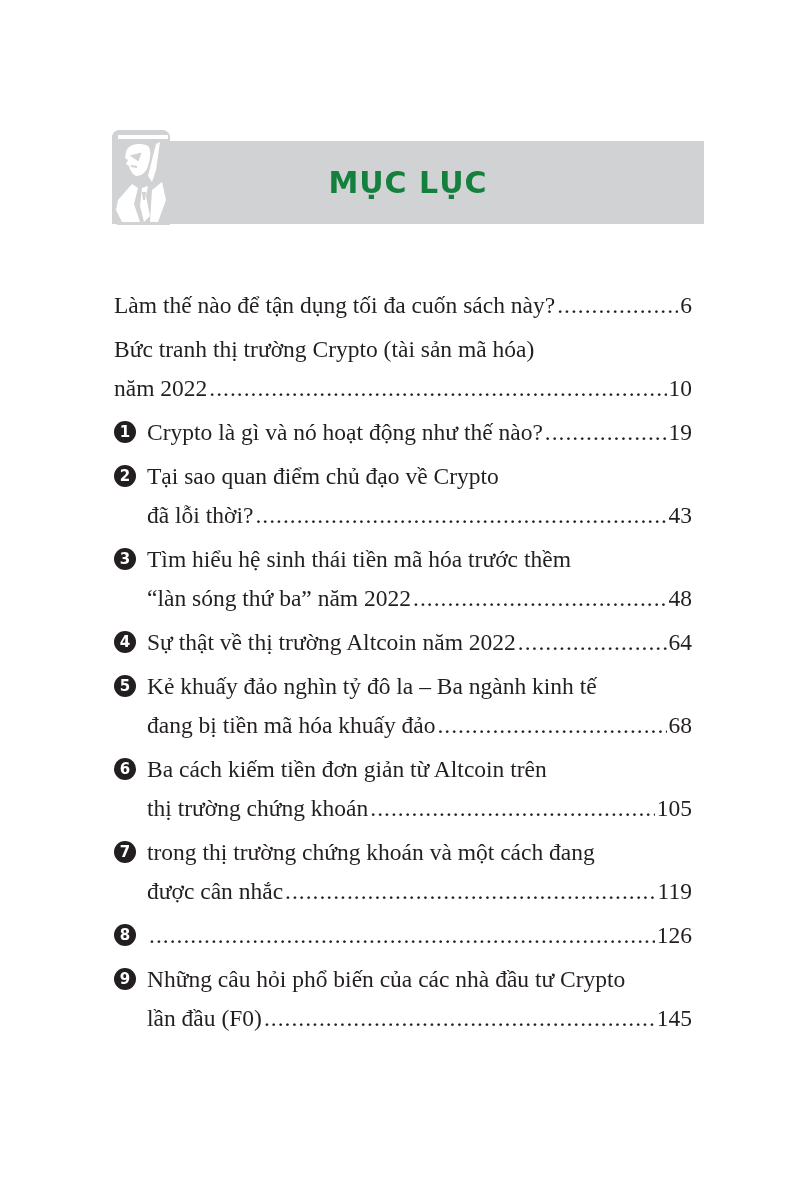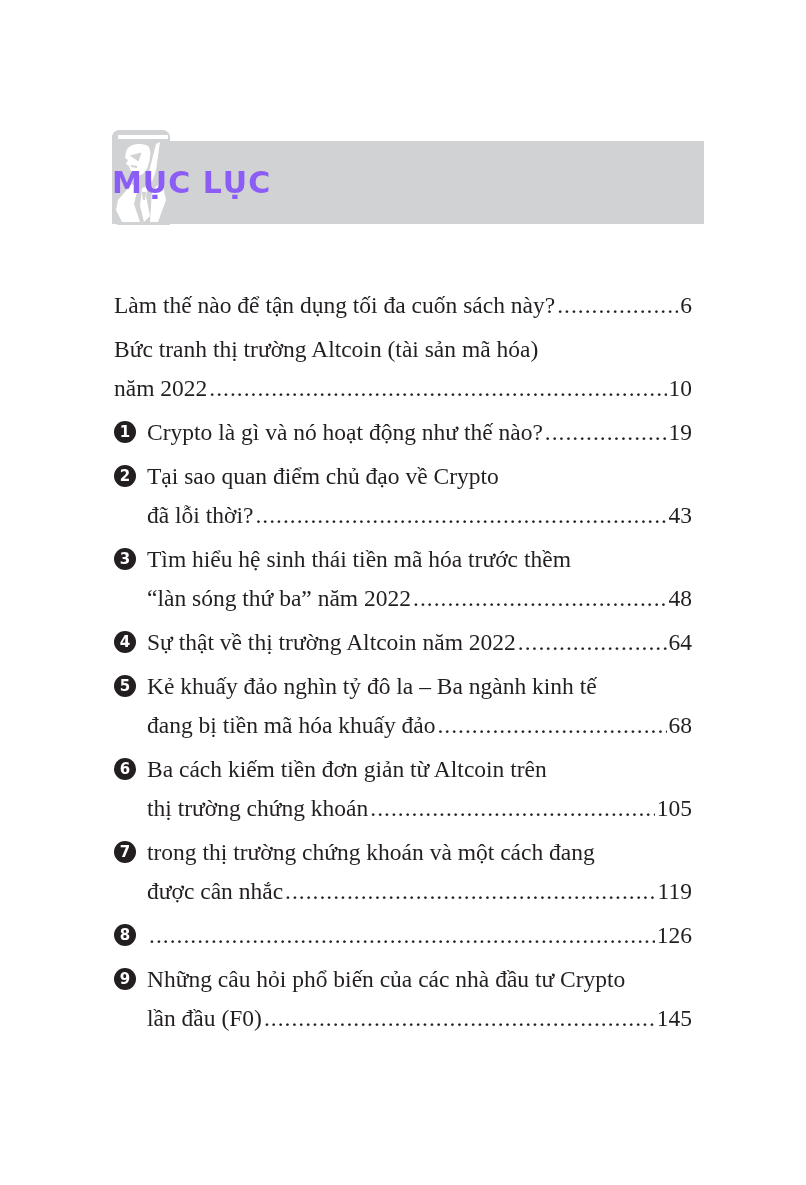--- a/index.html
+++ b/index.html
@@ -41,25 +41,26 @@
       overflow: hidden;
     }
     .banner-figure svg { display: block; }
     .banner-title {
       position: absolute;
       left: 0;
       right: 0;
       top: 11px;
       height: 83px;
       line-height: 83px;
+      text-align: center;
       font-family: "DejaVu Sans", "Liberation Sans", sans-serif;
       font-weight: bold;
       font-size: 30px;
       letter-spacing: 1px;
-      color: #8b5cf6;
+      color: #15803d;
     }
     .toc {
       position: absolute;
       left: 114px;
       top: 286px;
       width: 578px;
       font-family: "Liberation Serif", "DejaVu Serif", serif;
       font-size: 23.5px;
       line-height: 39px;
     }
@@ -129,21 +130,21 @@
   <div class="entry">
     <div class="line">
       <span class="txt">Làm thế nào để tận dụng tối đa cuốn sách này?</span>
       <span class="leader"></span>
       <span class="page">6</span>
     </div>
   </div>
 
   <div class="entry">
     <div class="line">
-      <span class="txt">Bức tranh thị trường Altcoin (tài sản mã hóa)</span>
+      <span class="txt">Bức tranh thị trường Crypto (tài sản mã hóa)</span>
     </div>
     <div class="line">
       <span class="txt">năm 2022</span>
       <span class="leader"></span>
       <span class="page">10</span>
     </div>
   </div>
 
   <div class="entry chapter">
     <span class="bullet">1</span>

